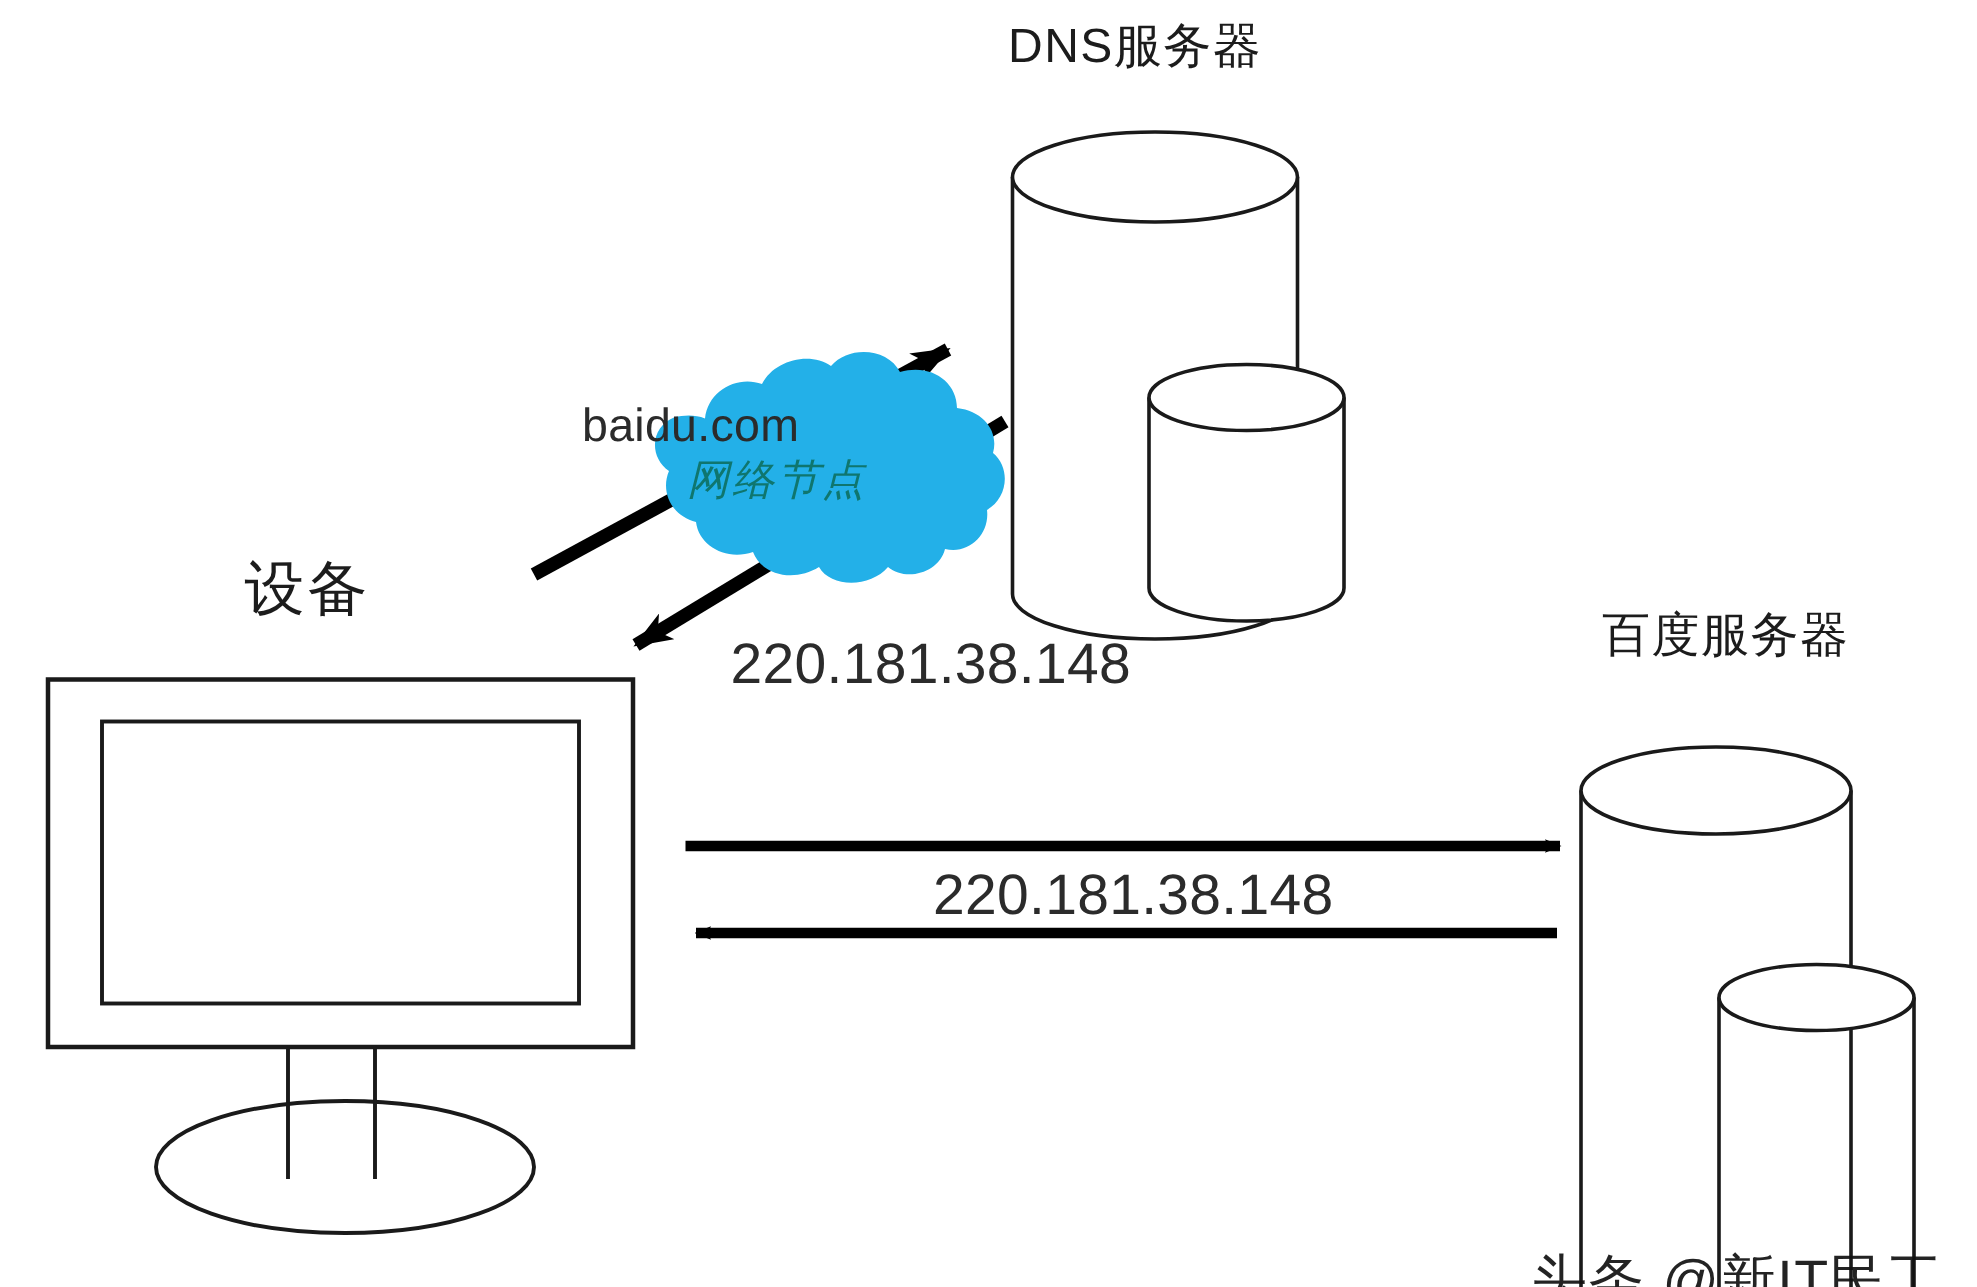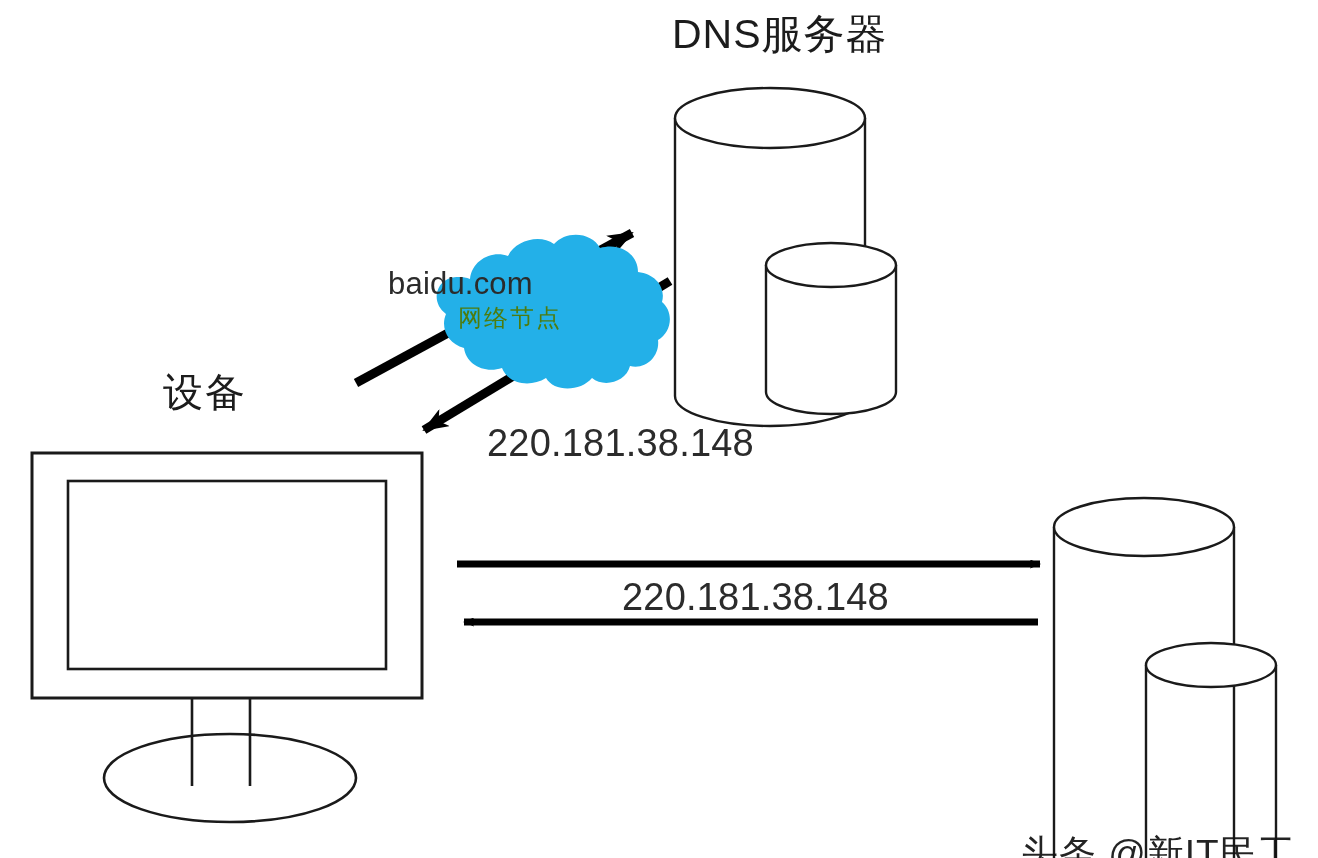--- a/index.html
+++ b/index.html
@@ -24,44 +24,45 @@
     width: 1318px;
     height: 858px;
   }
   .label {
     position: absolute;
     color: #1a1a1a;
     white-space: nowrap;
     line-height: 1;
   }
   .label-cn-title {
-    font-size: 41px;
+    font-size: 32px;
     letter-spacing: 1px;
     color: #1c1c1c;
   }
   .label-cn-device {
     font-size: 40px;
     letter-spacing: 2px;
     color: #1c1c1c;
     font-family: Liberation Serif, serif;
   }
   .label-domain {
     font-size: 31px;
     color: #2b2b2b;
     letter-spacing: 0.2px;
   }
   .label-ip {
     font-size: 38px;
     color: #2b2b2b;
     letter-spacing: 0.2px;
   }
   .label-cloud {
-    font-size: 24px;
-    color: #4d7c0f;
+    font-size: 28px;
+    color: #0f766e;
     letter-spacing: 2px;
+    font-style: italic;
   }
   .watermark {
     position: absolute;
     font-size: 37px;
     color: #111111;
     letter-spacing: 1px;
     white-space: nowrap;
     opacity: 0.92;
     font-weight: 500;
     margin-top: 31px;
@@ -137,20 +138,21 @@
     <g>
       <line x1="457" y1="564" x2="1040" y2="564" stroke="#000000" stroke-width="7" marker-end="url(#arrowhead-right)"></line>
       <line x1="1038" y1="622" x2="464" y2="622" stroke="#000000" stroke-width="7" marker-end="url(#arrowhead-right)"></line>
     </g>
   </svg>
 
   <div class="label label-cn-title" style="left:672px; top:14px;">DNS服务器</div>
 
   <div class="label label-cn-device" style="left:163px; top:373px;">设备</div>
 
+  <div class="label label-cn-title" style="left:1068px; top:407px;">百度服务器</div>
 
   <div class="label label-domain" style="left:388px; top:236px;margin-top:32px;">baidu.com</div>
 
   <div class="label label-ip" style="left:487px; top:424px;">220.181.38.148</div>
 
   <div class="label label-ip" style="left:622px; top:578px;">220.181.38.148</div>
 
   <div class="label label-cloud" style="left:458px; top:306px;">网络节点</div>
 
   <div class="watermark" style="left:1021px; top:798px;">头条 @新IT民工</div>

